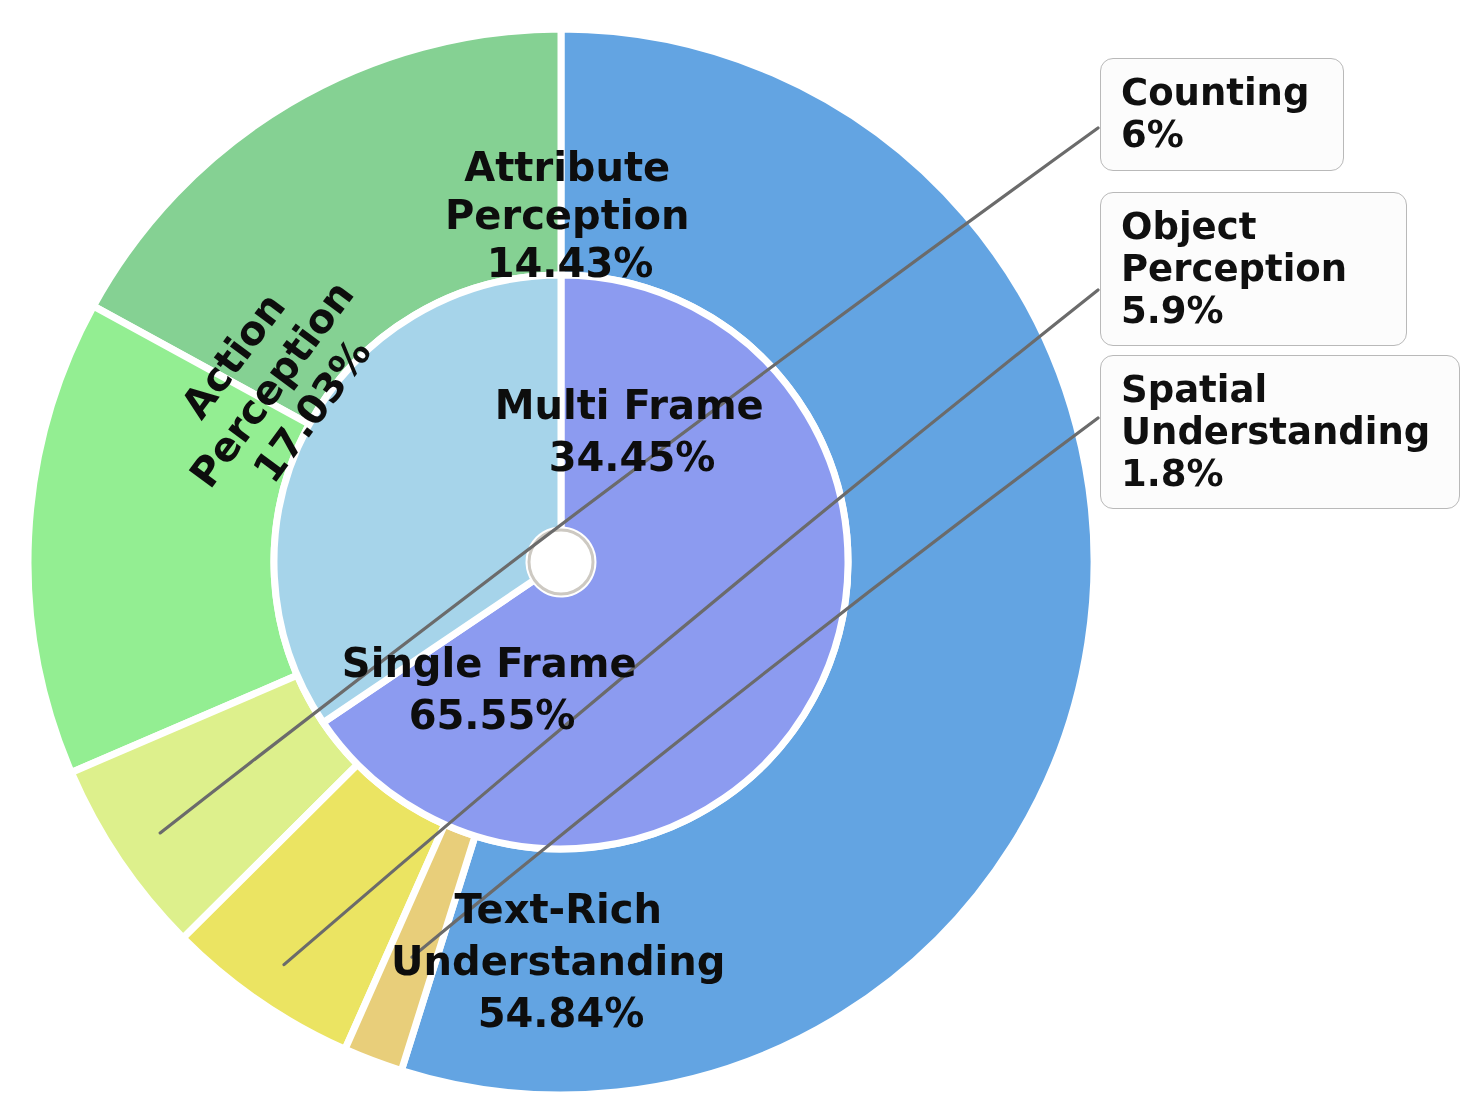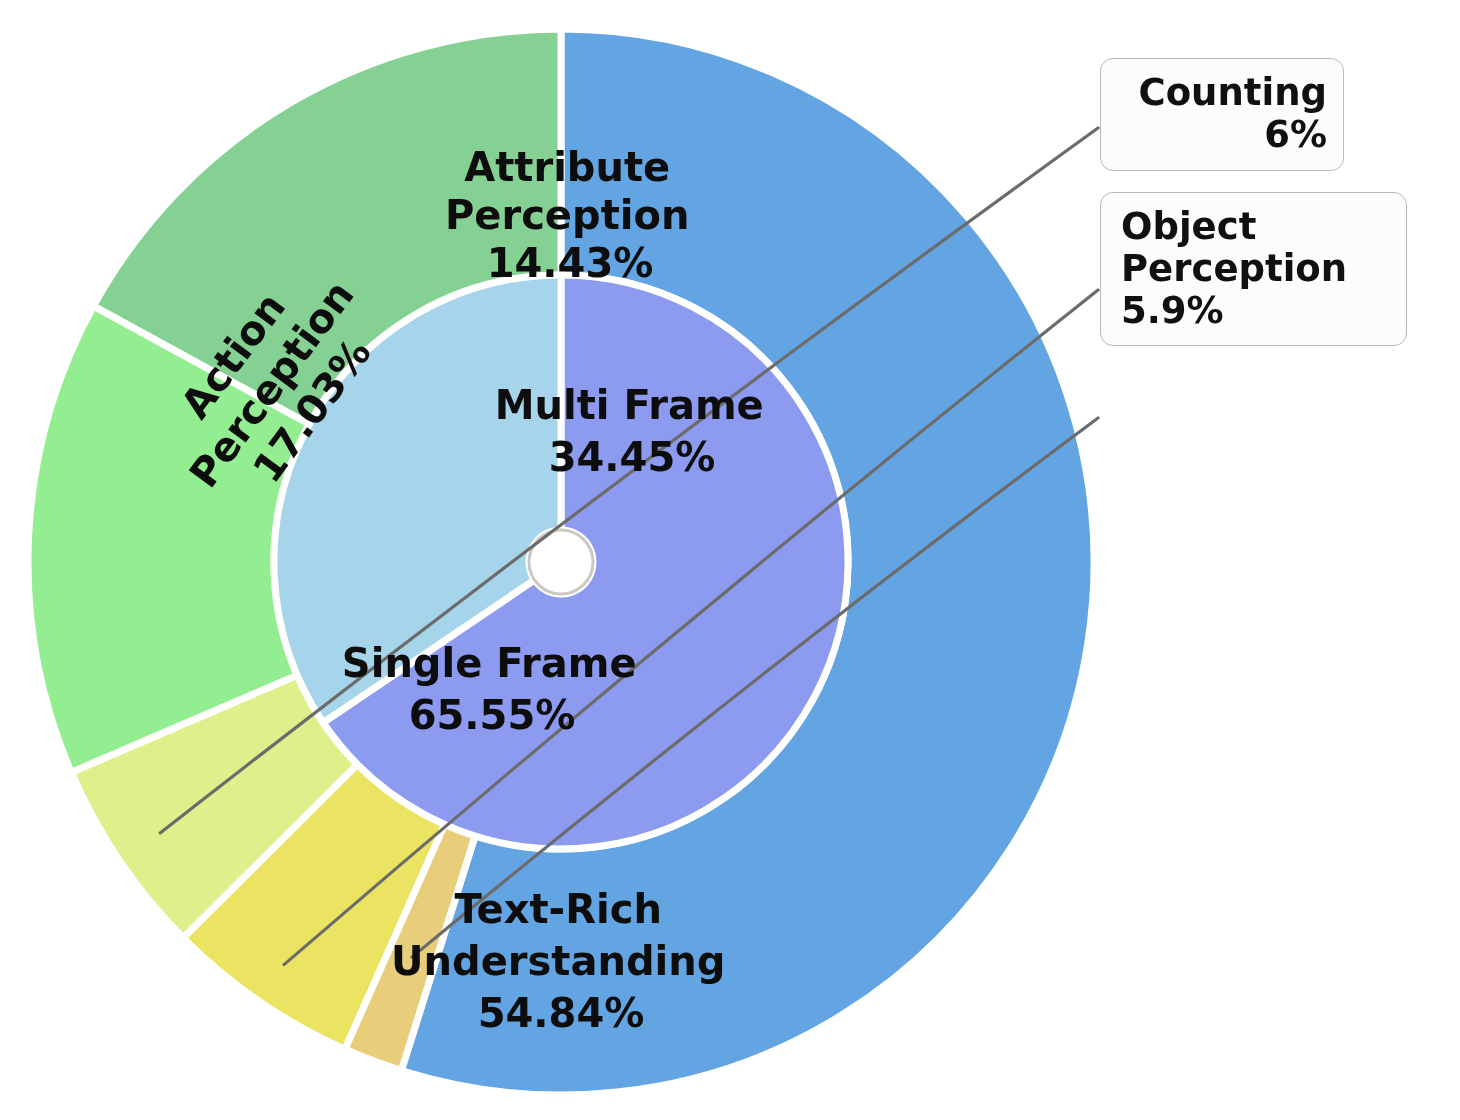--- a/index.html
+++ b/index.html
@@ -58,21 +58,21 @@
     border: 1.6px solid #b9b9b9;
     border-radius: 13px;
     padding: 13px 16px 14px 20px;
     font-family: "DejaVu Sans", sans-serif;
     font-weight: bold;
     font-size: 37px;
     line-height: 1.13;
     color: #101010;
     white-space: pre-line;
   }
-  #callout-counting   { left: 1100px; top: 58px;  width: 244px; text-align: right; }
+  #callout-counting   { left: 1100px; top: 58px;  width: 244px; }
   #callout-object     { left: 1100px; top: 192px; width: 307px; }
   #callout-spatial    { left: 1100px; top: 355px; width: 360px; }
 </style>
 </head>
 <body>
 
 <div id="chart-root">
 
   <svg id="sunburst" viewBox="0 0 1460 1120">
 
@@ -131,14 +131,17 @@
     </g>
   </svg>
 
   <div class="callout-box" id="callout-counting">Counting
 6%</div>
 
   <div class="callout-box" id="callout-object">Object
 Perception
 5.9%</div>
 
+  <div class="callout-box" id="callout-spatial">Spatial
+Understanding
+1.8%</div>
 
 </div>
 
 </body></html>

